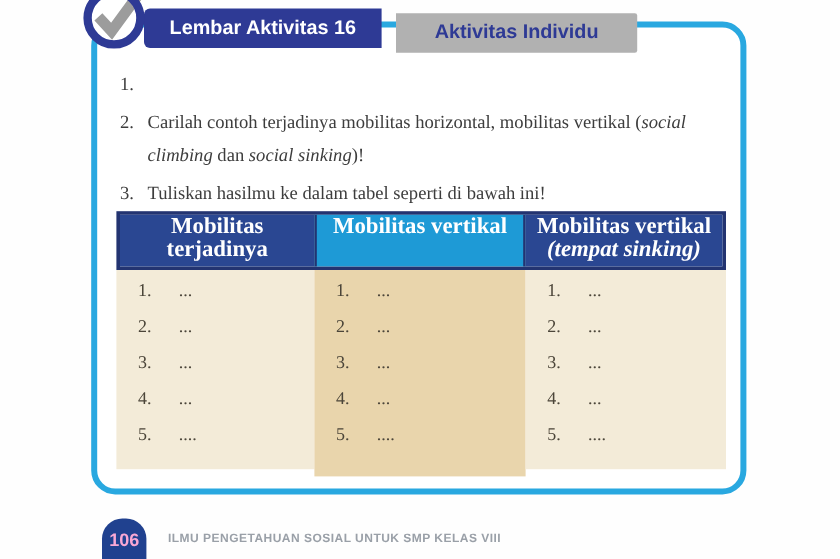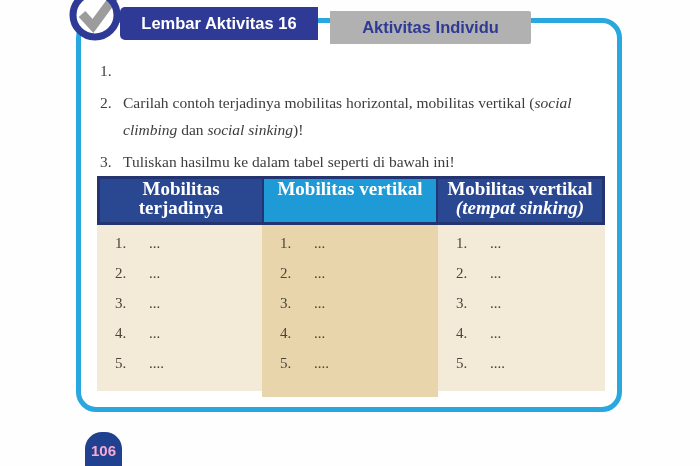--- a/index.html
+++ b/index.html
@@ -171,14 +171,15 @@
           </div>
           <div class="body-line">
             <span class="num">5.</span>
             <span>....</span>
           </div>
         </div>
       </div>
   </div>
 
   <div class="page-badge">106</div>
+  <div class="book-title">ILMU PENGETAHUAN SOSIAL UNTUK SMP KELAS VIII</div>
 
 </div>
 
 </body></html>

